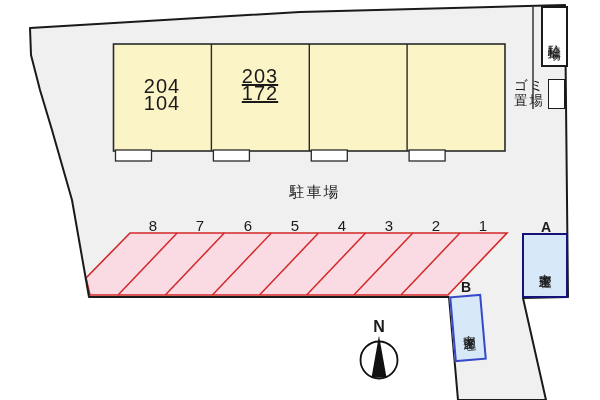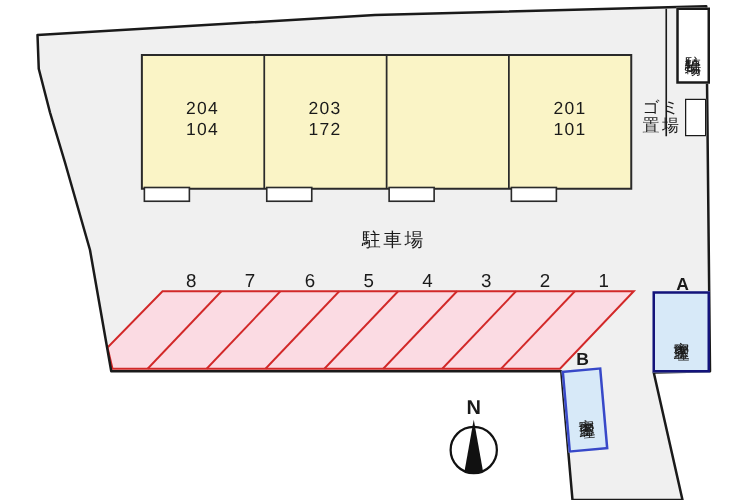--- a/index.html
+++ b/index.html
@@ -3,21 +3,21 @@
 <meta charset="utf-8">
 <style>
   html,body{margin:0;padding:0;background:#ffffff;}
   .stage{
     position:relative;width:600px;height:400px;background:#ffffff;overflow:hidden;
     font-family:"Liberation Sans","DejaVu Sans",sans-serif;color:#1a1a1a;
   }
   .stage svg{position:absolute;left:0;top:0;}
   .lbl{position:absolute;white-space:nowrap;color:#1a1a1a;}
   .center{transform:translate(-50%,-50%);}
-  .unit-label{font-size:14px;line-height:17px;text-align:right;letter-spacing:1px;}
+  .unit-label{font-size:20px;line-height:17px;text-align:right;letter-spacing:1px;}
   .space-num{font-size:15px;}
   .parking-title{font-size:15px;letter-spacing:2px;}
   .vtext{writing-mode:vertical-rl;text-orientation:upright;line-height:1;}
   .bike-box{
     position:absolute;left:541px;top:6px;width:27px;height:61px;box-sizing:border-box;
     background:#ffffff;border:2px solid #1a1a1a;display:flex;align-items:center;justify-content:center;
   }
   .bike-box .vtext{font-size:13px;letter-spacing:2px;}
   .garbage-label{font-size:13.5px;line-height:15px;letter-spacing:2px;}
   .garbage-box{
@@ -68,27 +68,23 @@
     <path d="M30,28 L300,12 L565,5 L568,297 L523,298 L546,400 L458,400 L449,297 L89,297 L72,200 L52,130 L40,90 L31,55 Z" fill="none" stroke="#1a1a1a" stroke-width="2" stroke-linejoin="round"></path>
 
     <circle cx="379" cy="360" r="18.5" fill="#ffffff" stroke="#111111" stroke-width="1.8"></circle>
     <polygon points="379,335.5 371.5,377.5 386.5,377.5" fill="#111111"></polygon>
   </svg>
 
   <div class="lbl unit-label center" style="left:162px;top:95px;">
     <div>204</div>
     <div>104</div>
   </div>
-  <div class="lbl unit-label center" style="left:260px;top:95px;">
+  <div class="lbl unit-label center" style="left:260px;top:85px;text-decoration:underline;">
     <div>203</div>
     <div>172</div>
-  </div>
-  <div class="lbl unit-label center" style="left:456px;top:95px;">
-    <div>201</div>
-    <div>101</div>
   </div>
 
   <div class="lbl parking-title center" style="left:315px;top:192px;font-family:Liberation Mono, monospace;">駐車場</div>
 
   <div class="lbl space-num center" style="left:153px;top:225px;">8</div>
   <div class="lbl space-num center" style="left:200px;top:225px;">7</div>
   <div class="lbl space-num center" style="left:248px;top:225px;">6</div>
   <div class="lbl space-num center" style="left:295px;top:225px;">5</div>
   <div class="lbl space-num center" style="left:342px;top:225px;">4</div>
   <div class="lbl space-num center" style="left:389px;top:225px;">3</div>

